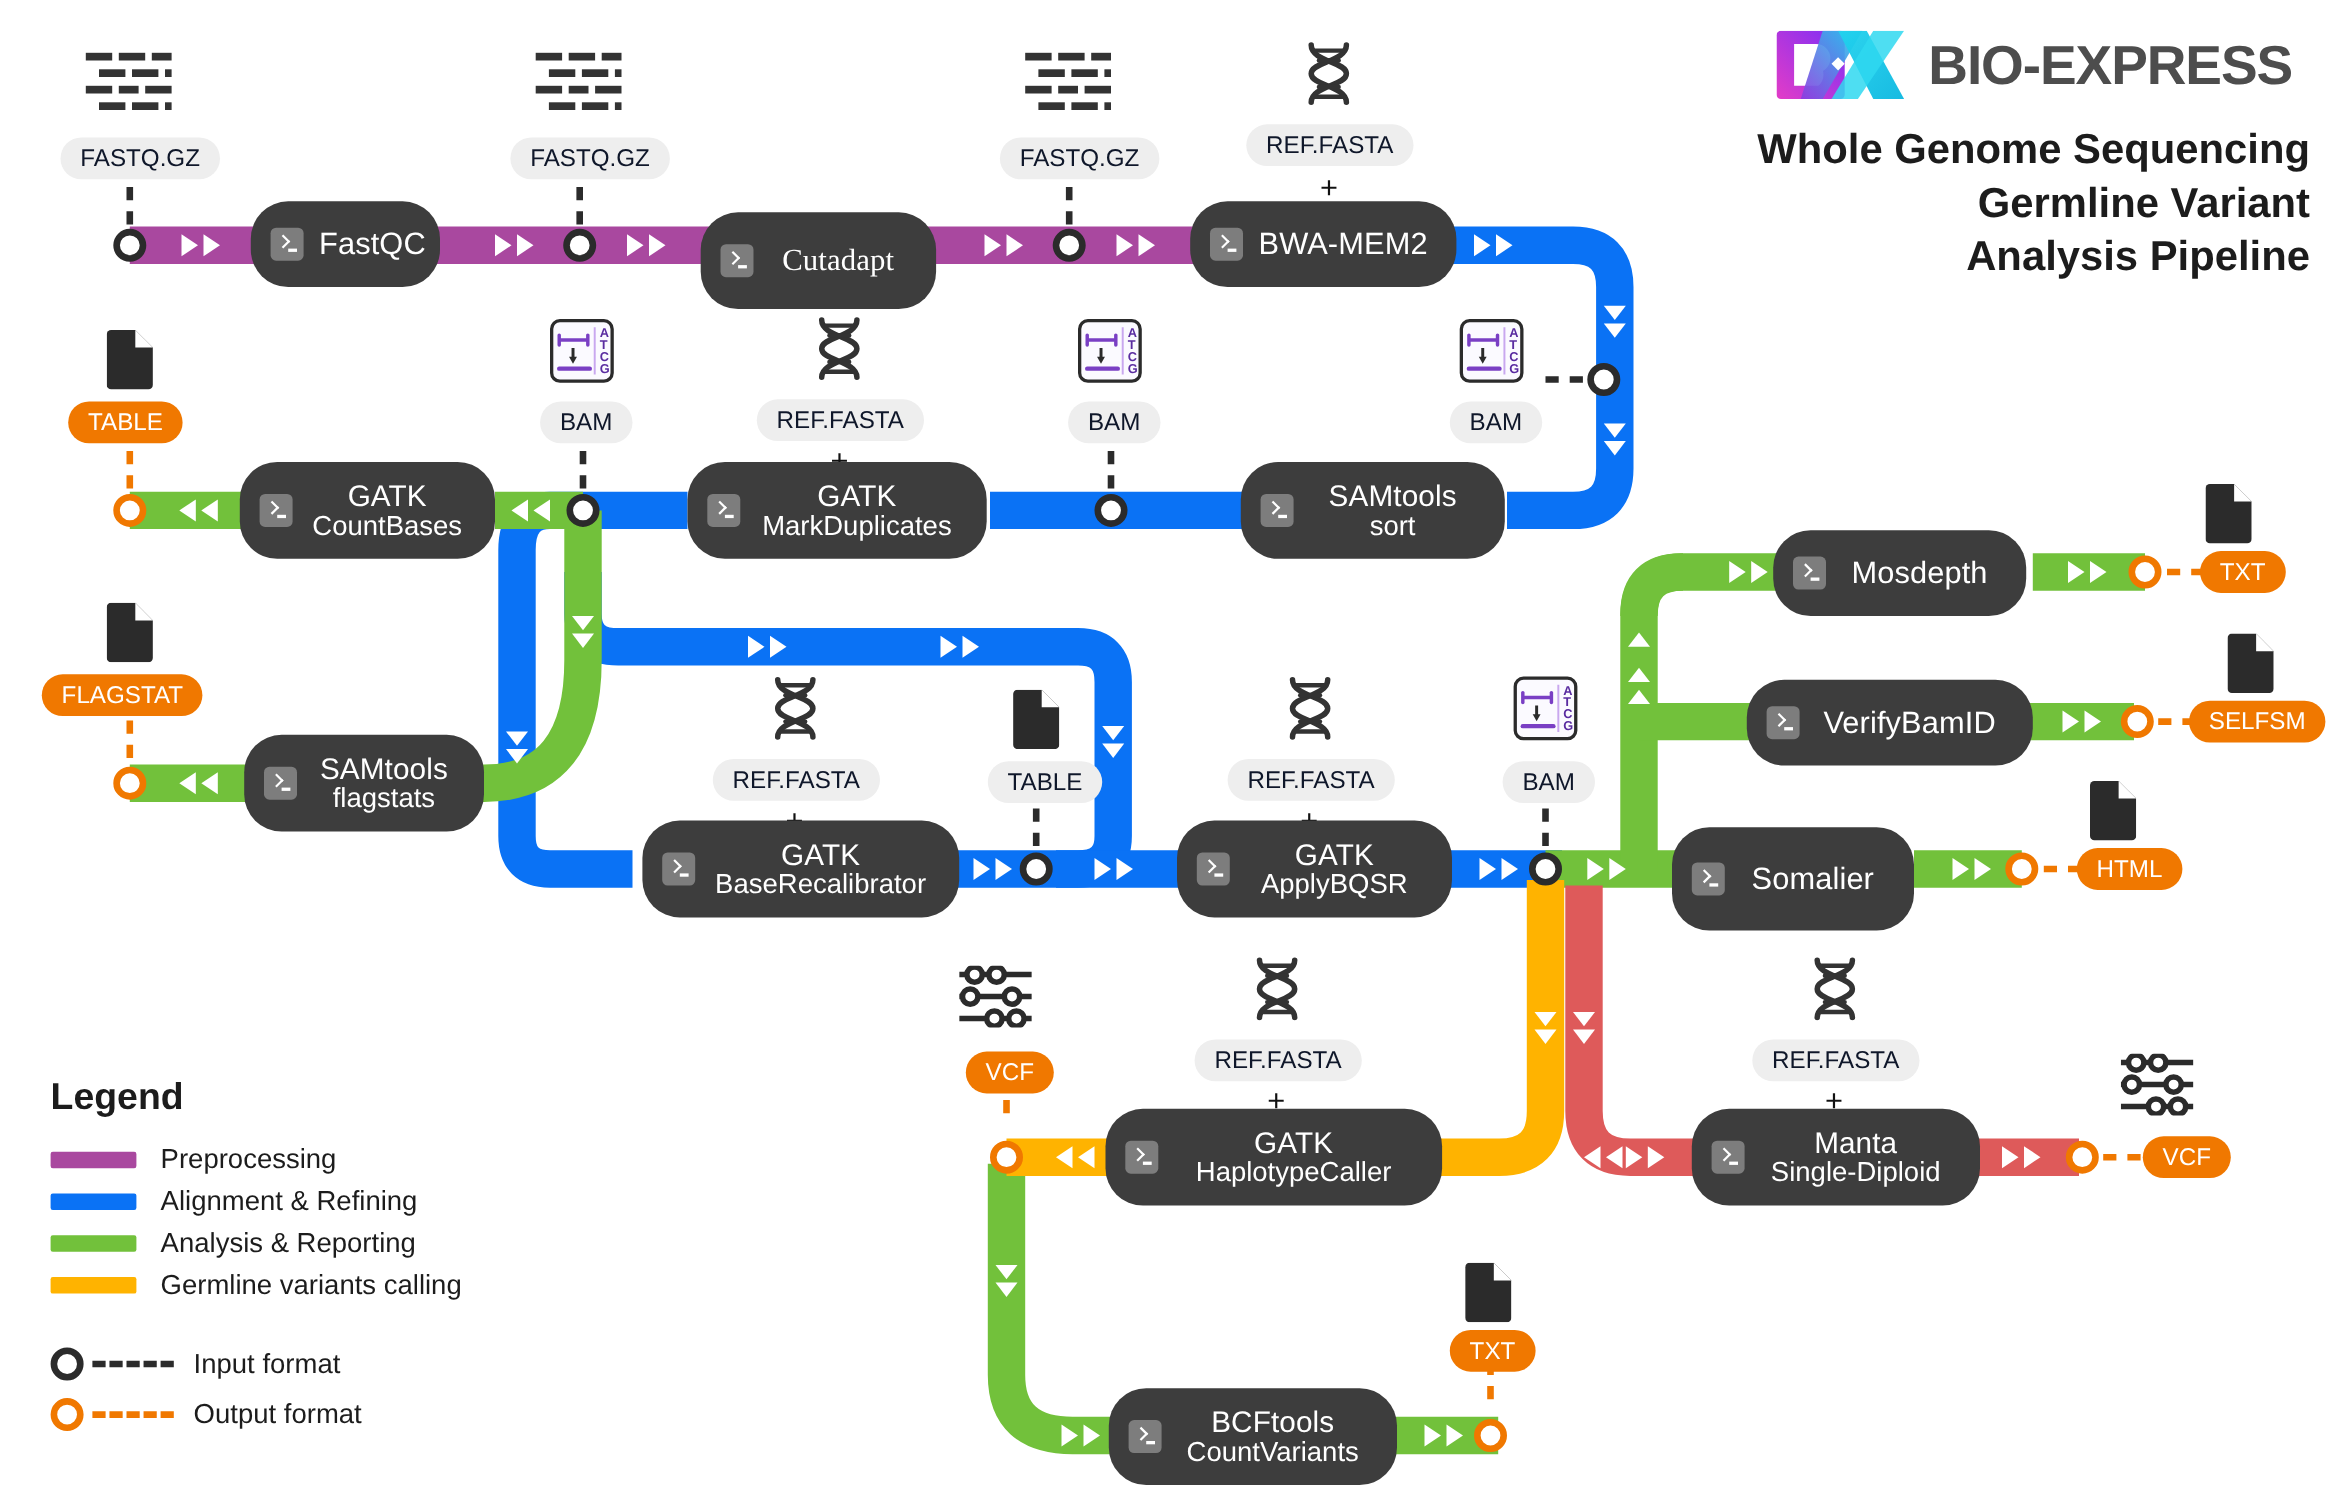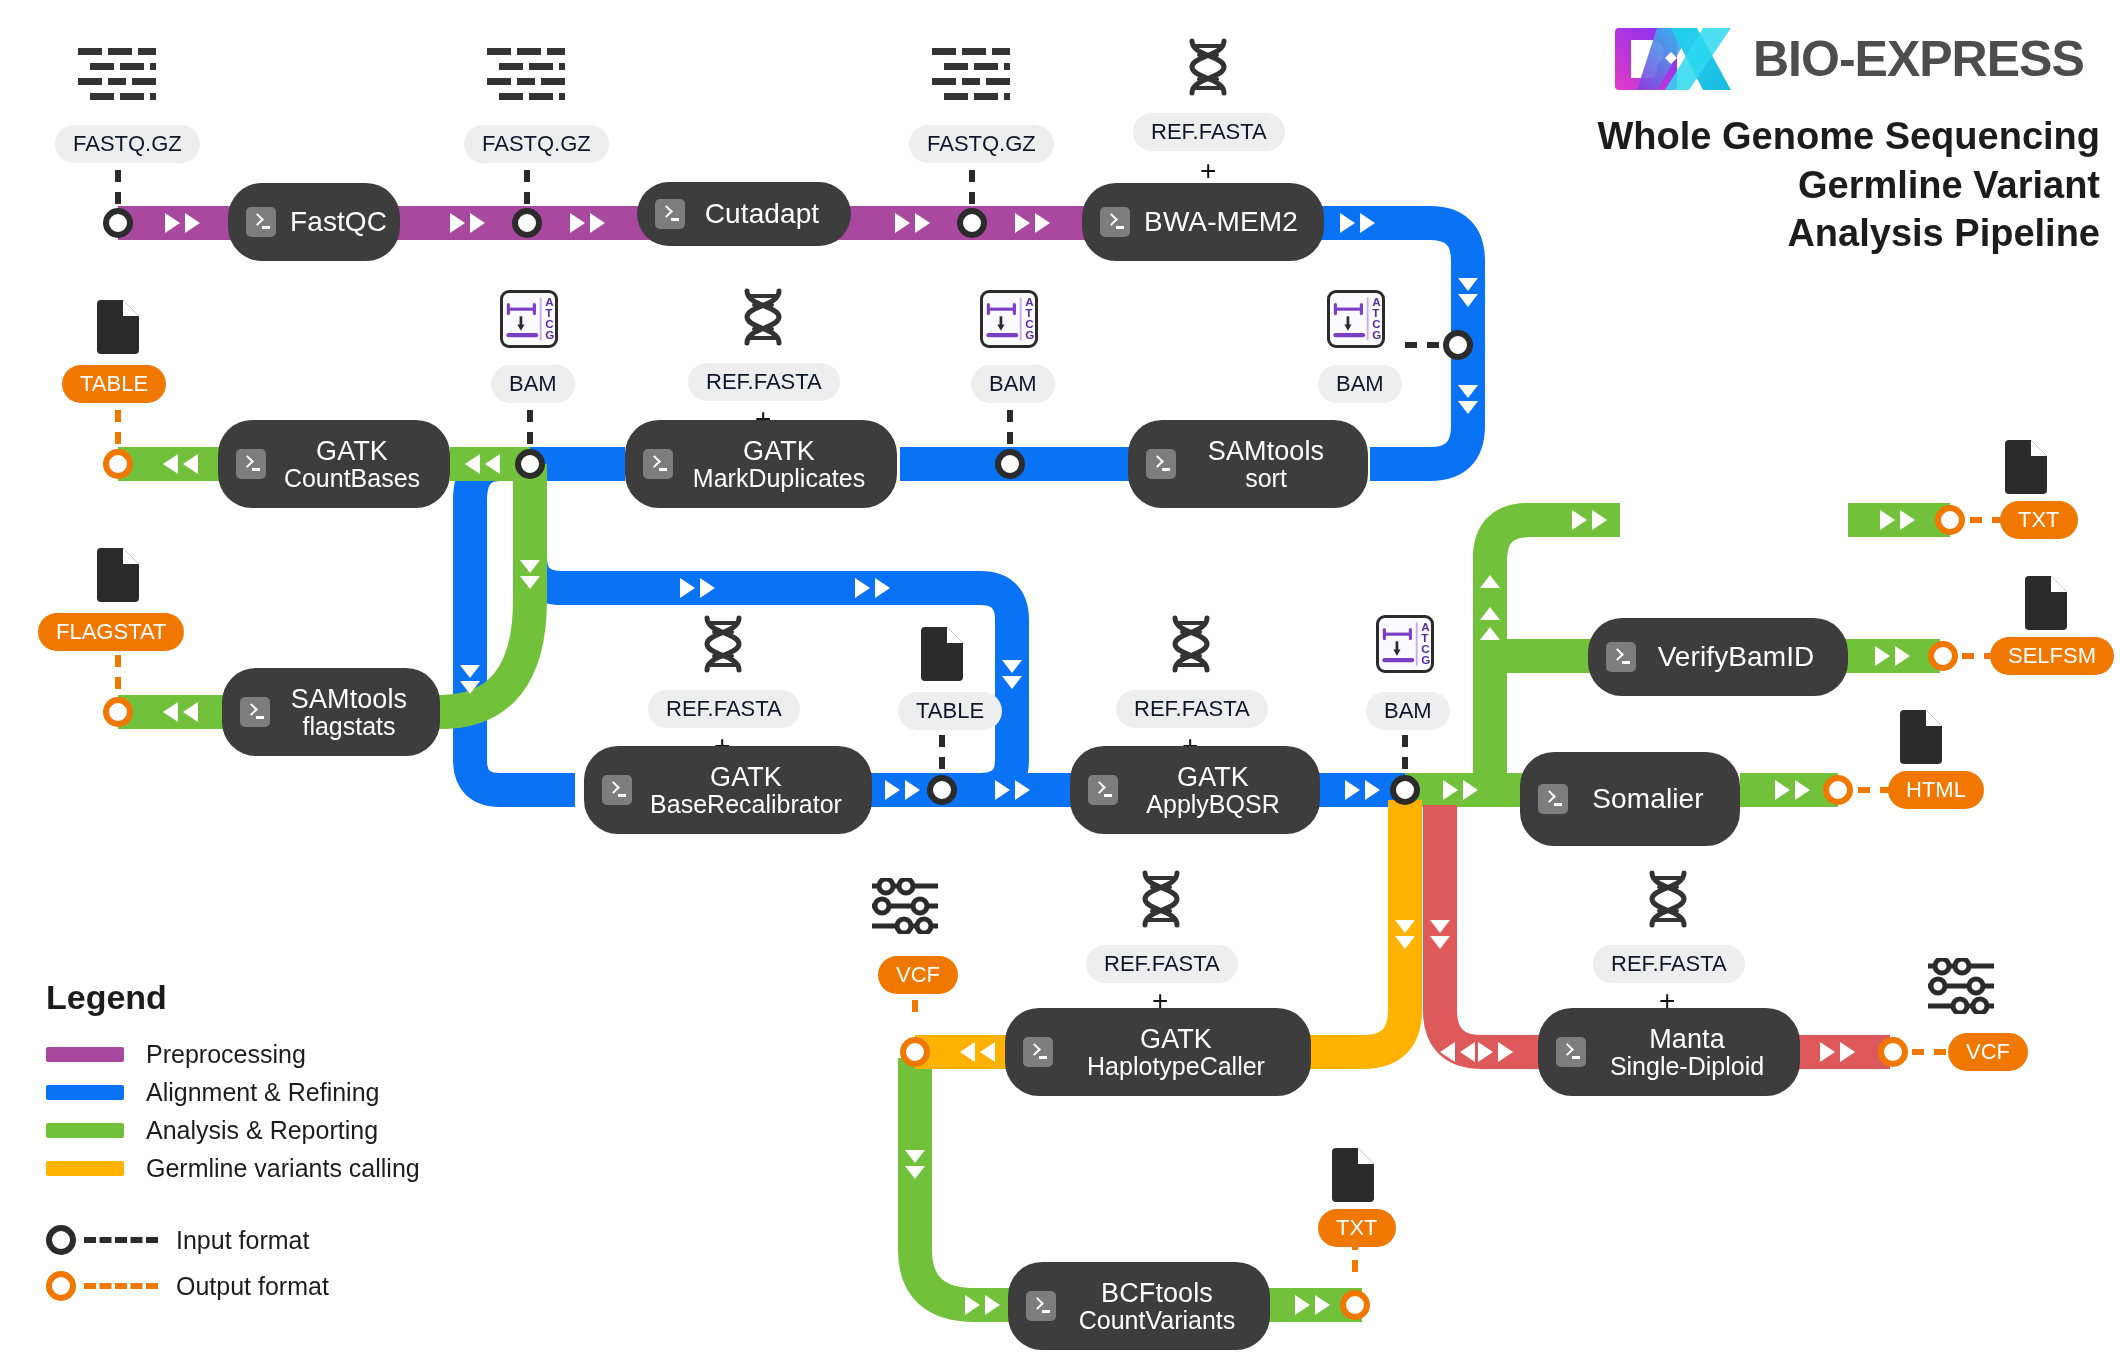--- a/index.html
+++ b/index.html
@@ -649,21 +649,21 @@
   </svg>
   <div class="pill out" style="left:1318px; top:1209px;">TXT</div>
 
   <div class="node single" style="left:228px; top:183px; width:172px; height:78px;">
     <span class="term"></span>
     <span class="labels">
         <span class="l1">FastQC</span>
       </span>
   </div>
 
-  <div class="node single" style="left:637px; top:182px; width:214px; height:64px;">
+  <div class="node single" style="left:637px; top:193px; width:214px; height:88px;font-family:Liberation Serif, serif;">
     <span class="term"></span>
     <span class="labels">
         <span class="l1">Cutadapt</span>
       </span>
   </div>
 
   <div class="node single" style="left:1082px; top:183px; width:242px; height:78px;">
     <span class="term"></span>
     <span class="labels">
         <span class="l1">BWA-MEM2</span>
@@ -711,20 +711,26 @@
   </div>
 
   <div class="node" style="left:1070px; top:746px; width:250px; height:88px;">
     <span class="term"></span>
     <span class="labels">
       <span class="l1">GATK</span>
       <span class="l2">ApplyBQSR</span>
     </span>
   </div>
 
+  <div class="node single" style="left:1612px; top:482px; width:230px; height:78px;">
+    <span class="term"></span>
+    <span class="labels">
+        <span class="l1">Mosdepth</span>
+      </span>
+  </div>
 
   <div class="node single" style="left:1588px; top:618px; width:260px; height:78px;">
     <span class="term"></span>
     <span class="labels">
         <span class="l1">VerifyBamID</span>
       </span>
   </div>
 
   <div class="node single" style="left:1520px; top:752px; width:220px; height:94px;">
     <span class="term"></span>

